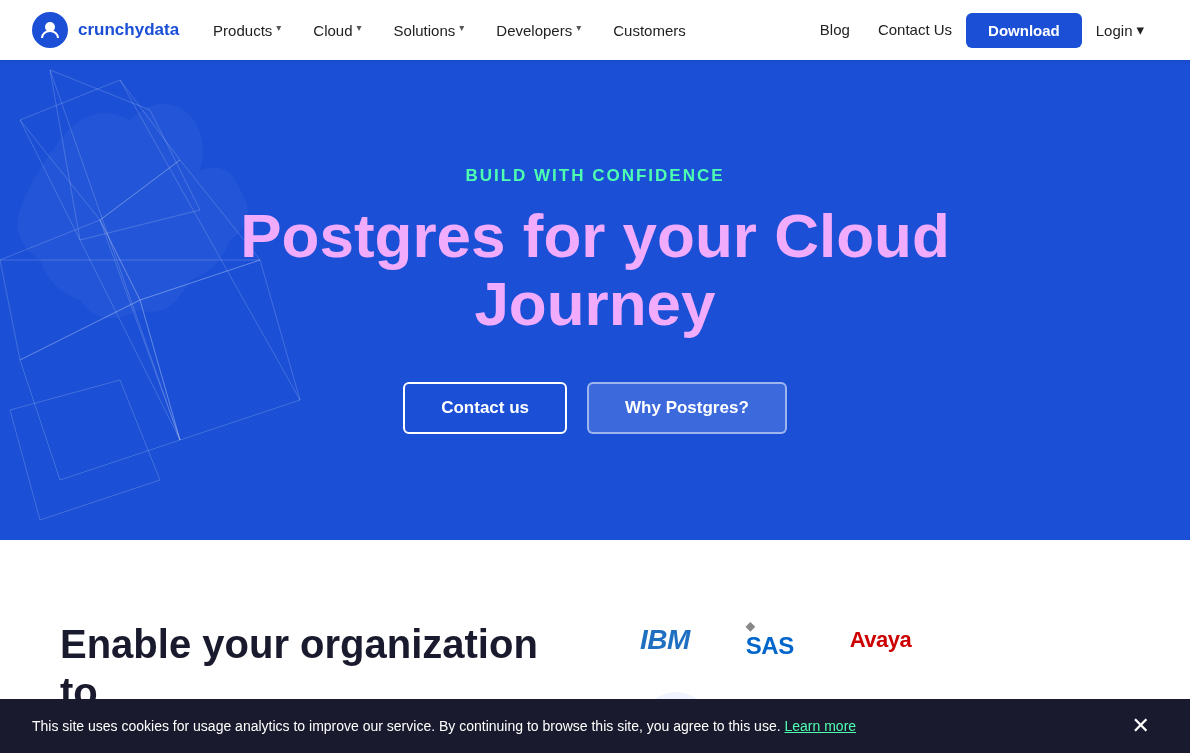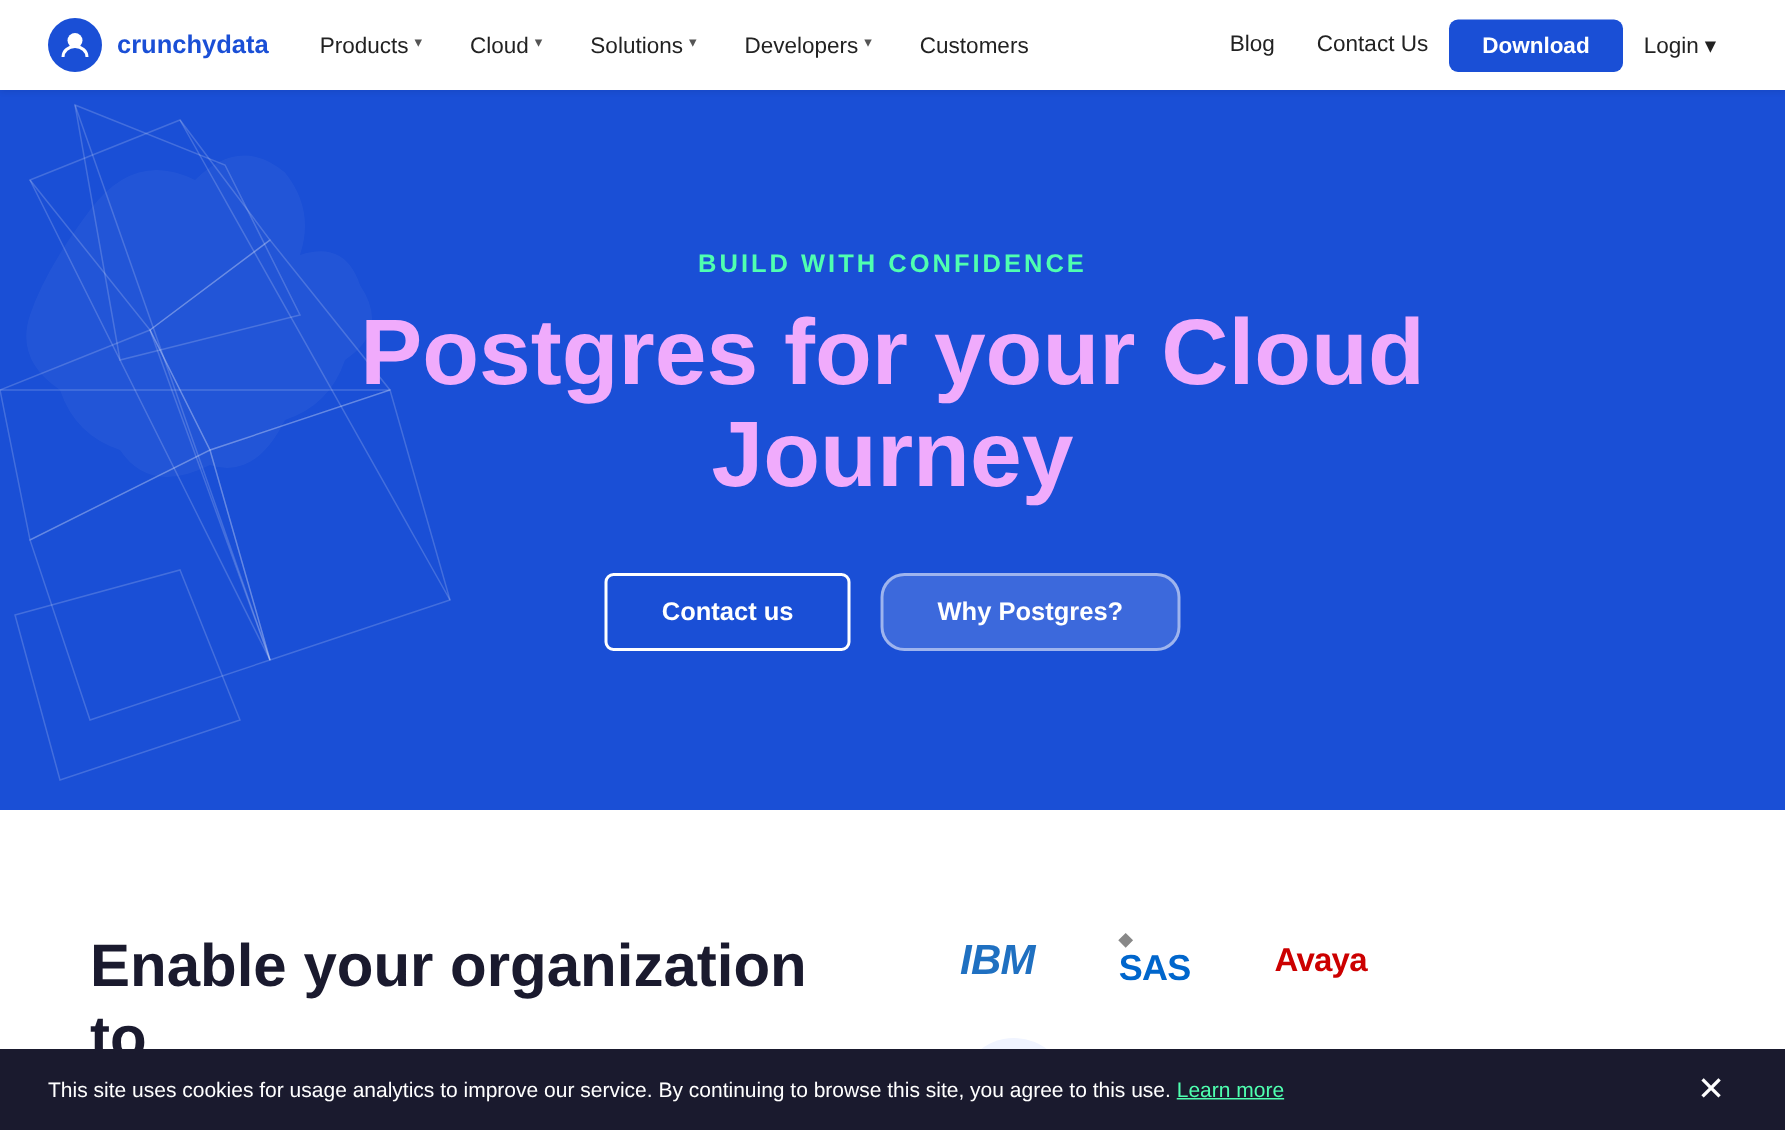--- a/index.html
+++ b/index.html
@@ -60,21 +60,21 @@
     .hero-title {
       font-size: 62px; font-weight: 700; color: #f0abfc; line-height: 1.1;
       margin-bottom: 44px;
     }
     .hero-buttons { display: flex; gap: 20px; justify-content: center; }
     .btn-hero-primary {
       padding: 14px 36px; border-radius: 6px; font-size: 17px; font-weight: 600;
       border: 2px solid #fff; background: transparent; color: #fff; cursor: pointer;
     }
     .btn-hero-secondary {
-      padding: 14px 36px; border-radius: 16px; font-size: 17px; font-weight: 600;
+      padding: 14px 36px; border-radius: 6px; font-size: 17px; font-weight: 600;
       border: 2px solid rgba(255,255,255,0.5); background: rgba(255,255,255,0.15);
       color: #fff; cursor: pointer;
     }
 
     
     .section-enable {
       background: #fff; padding: 80px 60px 60px;
       display: flex; align-items: flex-start; gap: 80px;
     }
     .section-enable-left { flex: 0 0 500px; max-width: 500px; }

